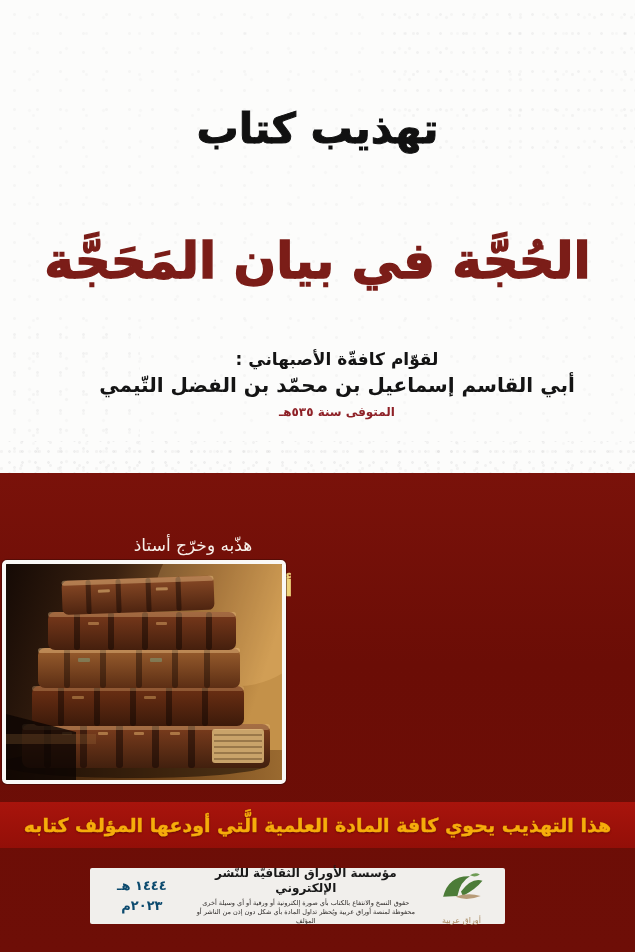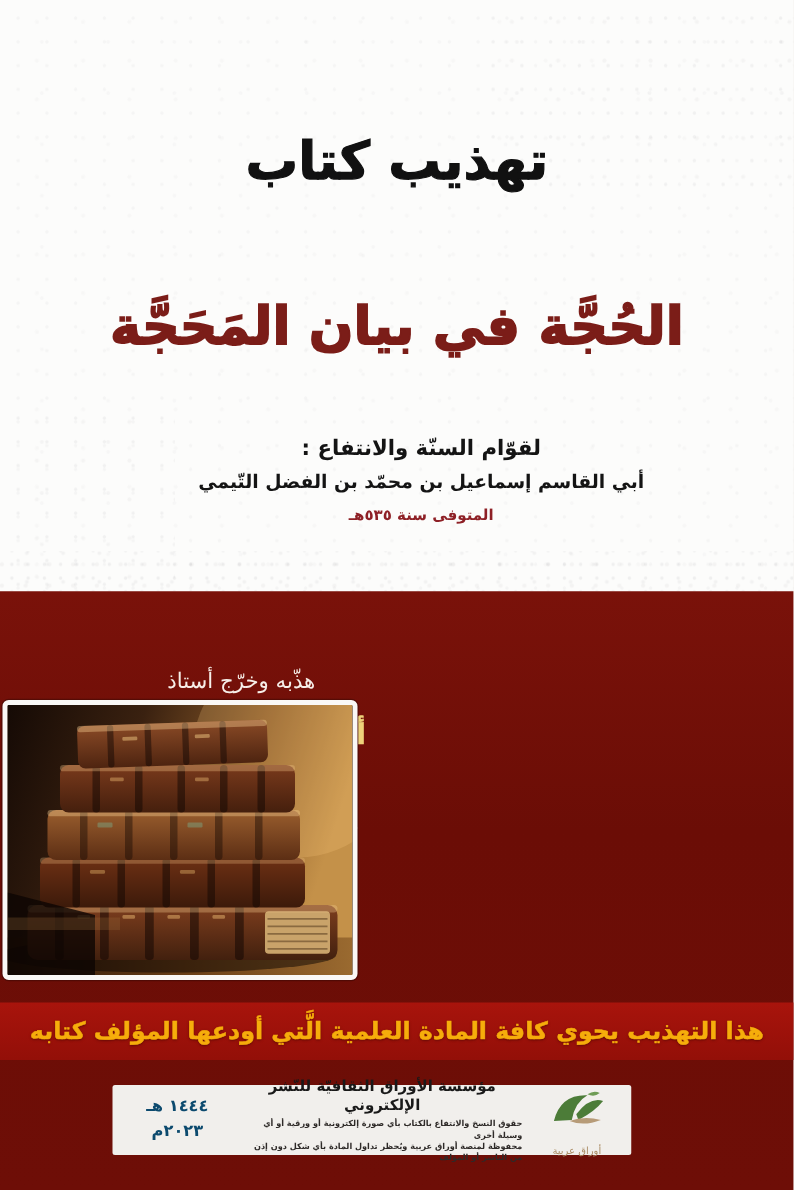--- a/index.html
+++ b/index.html
@@ -25,29 +25,29 @@
   .speckle-midleft{left:0;top:320px;width:140px;height:150px;opacity:.85;}
   .speckle-band{left:0;top:441px;width:635px;height:32px;opacity:1;
       background-size:13px 11px, 19px 17px, 29px 23px;}
   .kicker{
     position:absolute;top:104px;left:0;width:100%;text-align:center;
     font-size:42px;font-weight:bold;color:#111;letter-spacing:-1px;
     -webkit-text-stroke:1px #111;
   }
   .main-title{
     position:absolute;top:206px;left:0;width:100%;text-align:center;
-    font-size:42px;line-height:110px;font-weight:bold;color:#7b1d18;
+    font-size:50px;line-height:110px;font-weight:bold;color:#7b1d18;
     -webkit-text-stroke:1.4px #7b1d18;white-space:nowrap;
   }
   .author-block{
     position:absolute;top:346px;left:97px;width:480px;text-align:center;
     color:#141414;font-weight:bold;
   }
   .author-intro{font-size:17px;line-height:26px;}
-  .author-name{font-size:15px;line-height:27px;}
+  .author-name{font-size:20px;line-height:27px;}
   .author-death{font-size:12px;line-height:27px;color:#8e2026;}
   
   .red-section{
     position:absolute;left:0;top:473px;width:635px;height:479px;
     background:linear-gradient(#7a120a,#6b0d06 40%,#6e0e07);
   }
   .editor-block{position:absolute;top:60px;right:292px;width:300px;text-align:center;}
   .editor-intro{font-size:17px;line-height:24px;color:#f7efe9;margin-bottom:16px;}
   .editor-name{font-size:23px;line-height:30px;font-weight:bold;color:#eed27a;
       -webkit-text-stroke:.5px #eed27a;margin-bottom:24px;}
@@ -73,39 +73,39 @@
   
   .footer-strip{
     position:absolute;top:395px;left:90px;width:415px;height:56px;
     background:#f1efec;border-radius:2px;
     display:flex;flex-direction:row;align-items:center;
   }
   .footer-logo{flex:0 0 21%;display:flex;flex-direction:column;align-items:center;justify-content:center;padding-top:2px;}
   .footer-logo-text{font-size:8px;color:#ab8d66;margin-top:12px;}
   .footer-pub{flex:0 0 54%;text-align:center;}
   .footer-pub-title{font-size:12px;font-weight:bold;color:#191919;line-height:15px;margin-bottom:3px;}
-  .footer-pub-small{font-size:6.5px;line-height:9px;color:#2e2a28;font-weight:bold;text-align:right;}
+  .footer-pub-small{font-size:6.5px;line-height:9px;color:#2e2a28;font-weight:normal;}
   .footer-dates{flex:1 1 auto;text-align:center;color:#0c4a6e;font-weight:bold;font-size:13px;line-height:20px;}
 </style>
 </head>
 <body>
 
 <div class="page">
 
   <div class="top-area">
     <div class="speckle speckle-all"></div>
     <div class="speckle speckle-topright"></div>
     <div class="speckle speckle-midleft"></div>
     <div class="speckle speckle-band"></div>
 
     <div class="kicker">تهذيب كتاب</div>
     <div class="main-title">الحُجَّة في بيان المَحَجَّة</div>
 
     <div class="author-block">
-      <div class="author-intro">لقوّام السنّة والانتفاع :</div>
+      <div class="author-intro">لقوّام كافةّة الأصبهاني :</div>
       <div class="author-name">أبي القاسم إسماعيل بن محمّد بن الفضل التّيمي</div>
       <div class="author-death">المتوفى سنة ٥٣٥هـ</div>
     </div>
   </div>
 
   <div class="red-section">
 
     <div class="editor-block">
       <div class="editor-intro">هذّبه وخرّج أستاذ</div>
       <div class="editor-name">أ.د/ أحمد بن صالح الزهراني</div>

